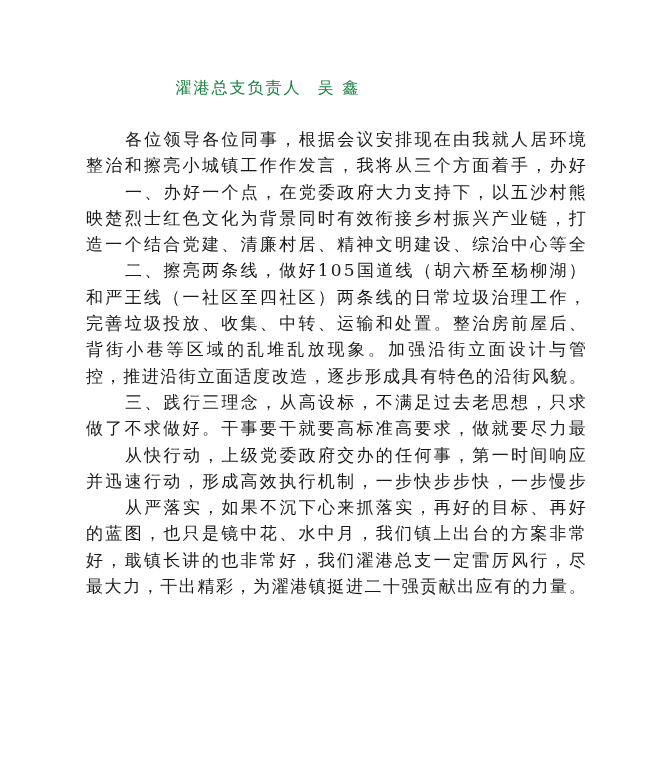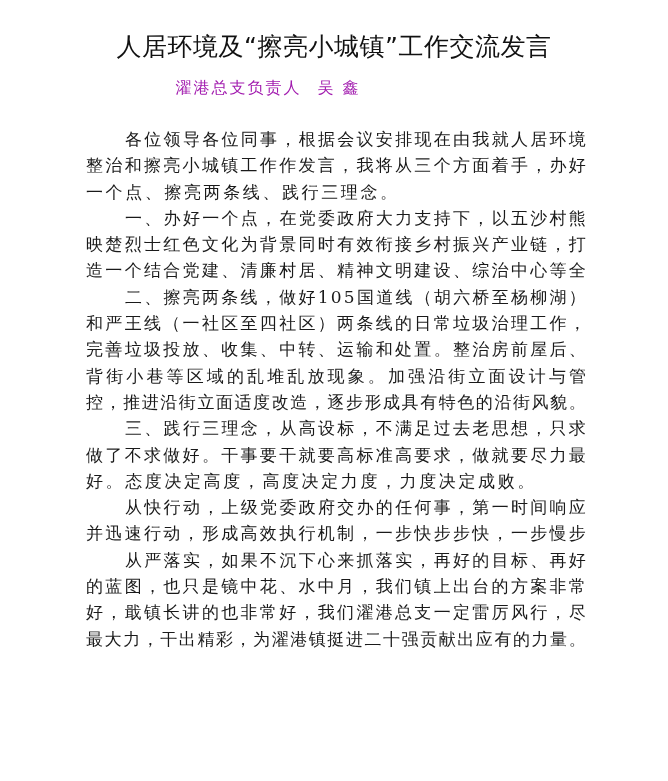--- a/index.html
+++ b/index.html
@@ -37,21 +37,21 @@
     .subtitle {
       position: absolute;
       top: 77px;
       left: 0;
       width: 536px;
       text-align: center;
       font-family: "DejaVu Serif", serif;
       font-size: 16px;
       line-height: 22px;
       letter-spacing: 2px;
-      color: #a21caf;
+      color: #15803d;
       white-space: nowrap;
     }
     .subtitle .gap { display: inline-block; width: 16px; }
     .body {
       position: absolute;
       top: 126px;
       left: 86px;
       width: 500px;
     }
     .line {
@@ -66,21 +66,20 @@
     }
     .line.indent { padding-left: 39px; }
     .line.last { justify-content: flex-start; letter-spacing: 2.6px; }
     .line span.t { display: block; width: 100%; text-align-last: justify; text-align: justify; }
     .line.last span.t { text-align-last: left; }
   </style>
 </head>
 <body>
 
 <div class="page">
-  <div class="title">人居环境及“擦亮小城镇”工作交流发言</div>
   <div class="subtitle">
     <span>濯港总支负责人</span><span class="gap"></span><span>吴 鑫</span>
   </div>
 
   <div class="body">
 
     <div>
       <div class="line indent">
           <span class="t" style="display: flex; justify-content: space-between;">
             <span>各</span>
@@ -131,23 +130,20 @@
             <span>三</span>
             <span>个</span>
             <span>方</span>
             <span>面</span>
             <span>着</span>
             <span>手</span>
             <span>，</span>
             <span>办</span>
             <span>好</span>
           </span>
-        </div>
-      <div class="line last">
-          <span class="t">一个点、擦亮两条线、践行三理念。</span>
         </div>
     </div>
 
     <div>
       <div class="line indent">
           <span class="t" style="display: flex; justify-content: space-between;">
             <span>一</span>
             <span>、</span>
             <span>办</span>
             <span>好</span>
@@ -439,23 +435,20 @@
             <span>求</span>
             <span>，</span>
             <span>做</span>
             <span>就</span>
             <span>要</span>
             <span>尽</span>
             <span>力</span>
             <span>最</span>
           </span>
         </div>
-      <div class="line last">
-          <span class="t">好。态度决定高度，高度决定力度，力度决定成败。</span>
-        </div>
     </div>
 
     <div>
       <div class="line indent">
           <span class="t" style="display: flex; justify-content: space-between;">
             <span>从</span>
             <span>快</span>
             <span>行</span>
             <span>动</span>
             <span>，</span>

